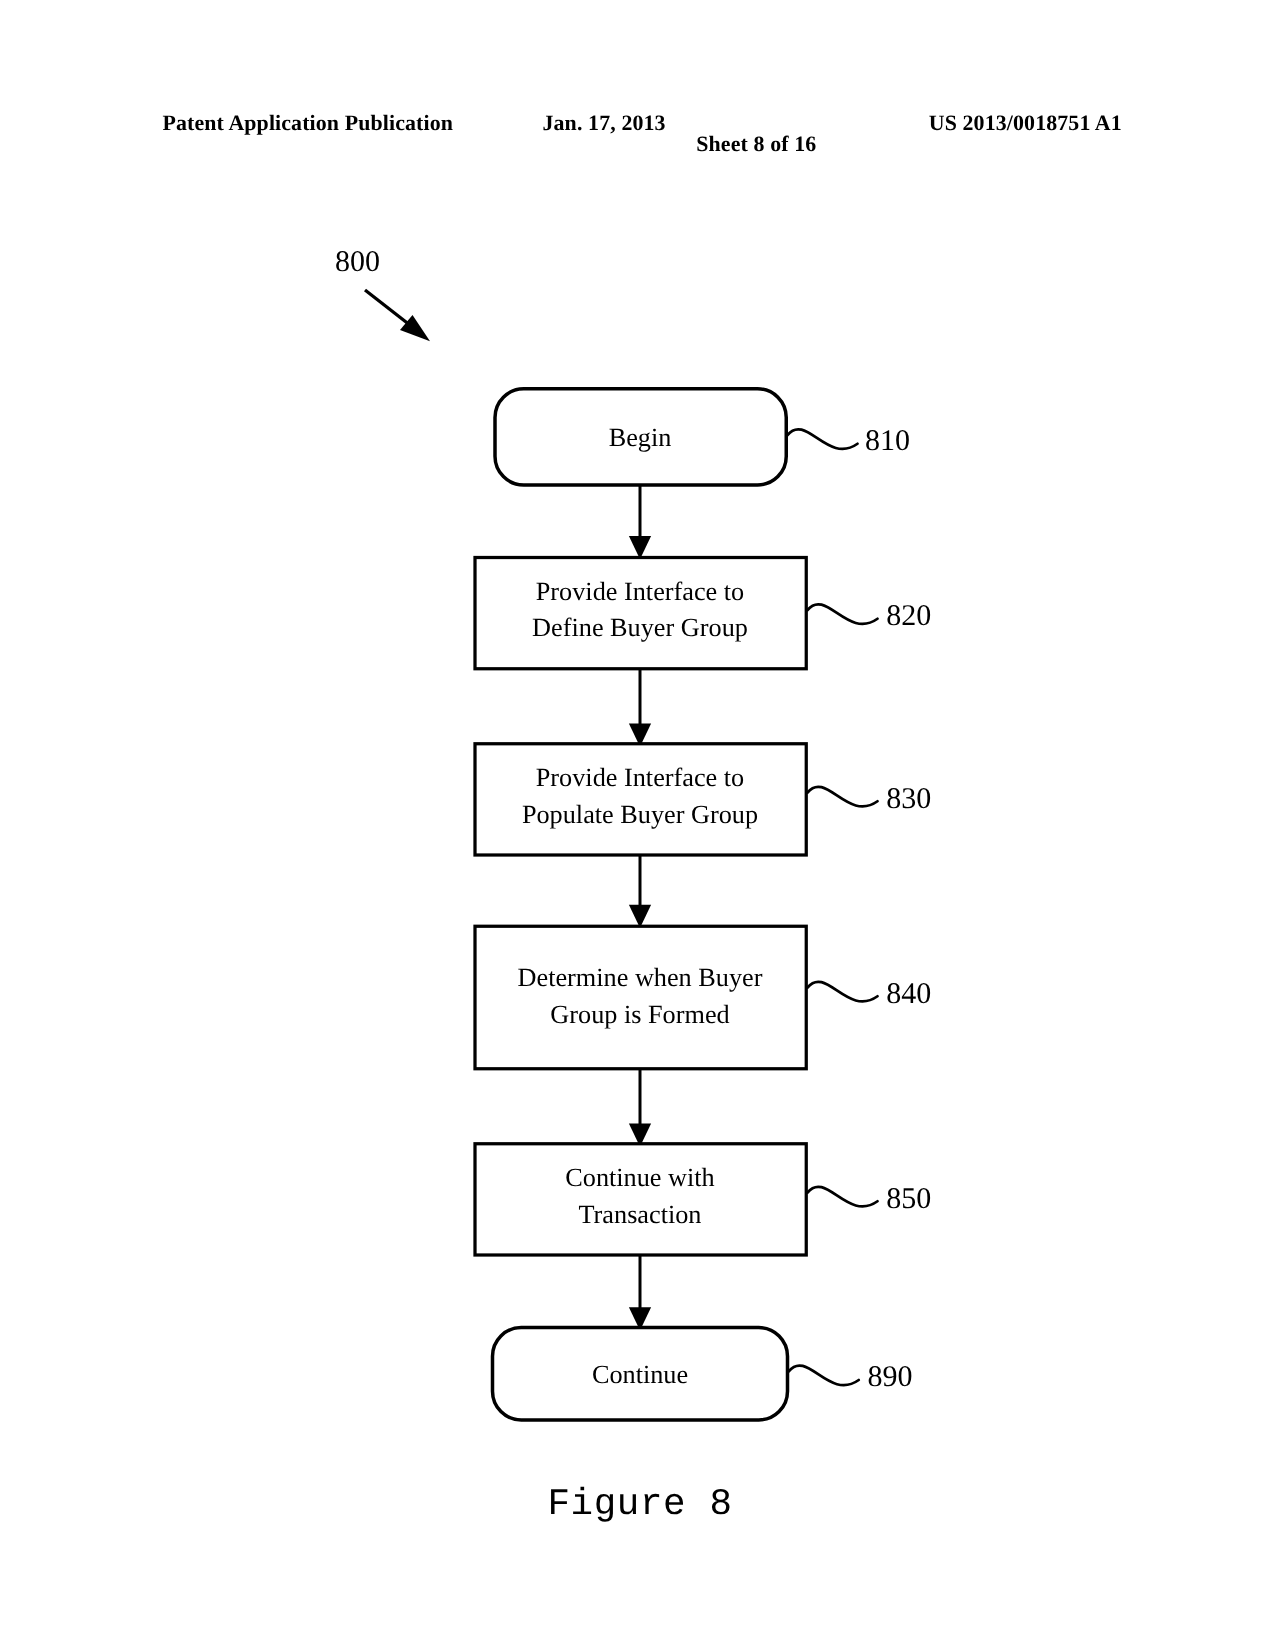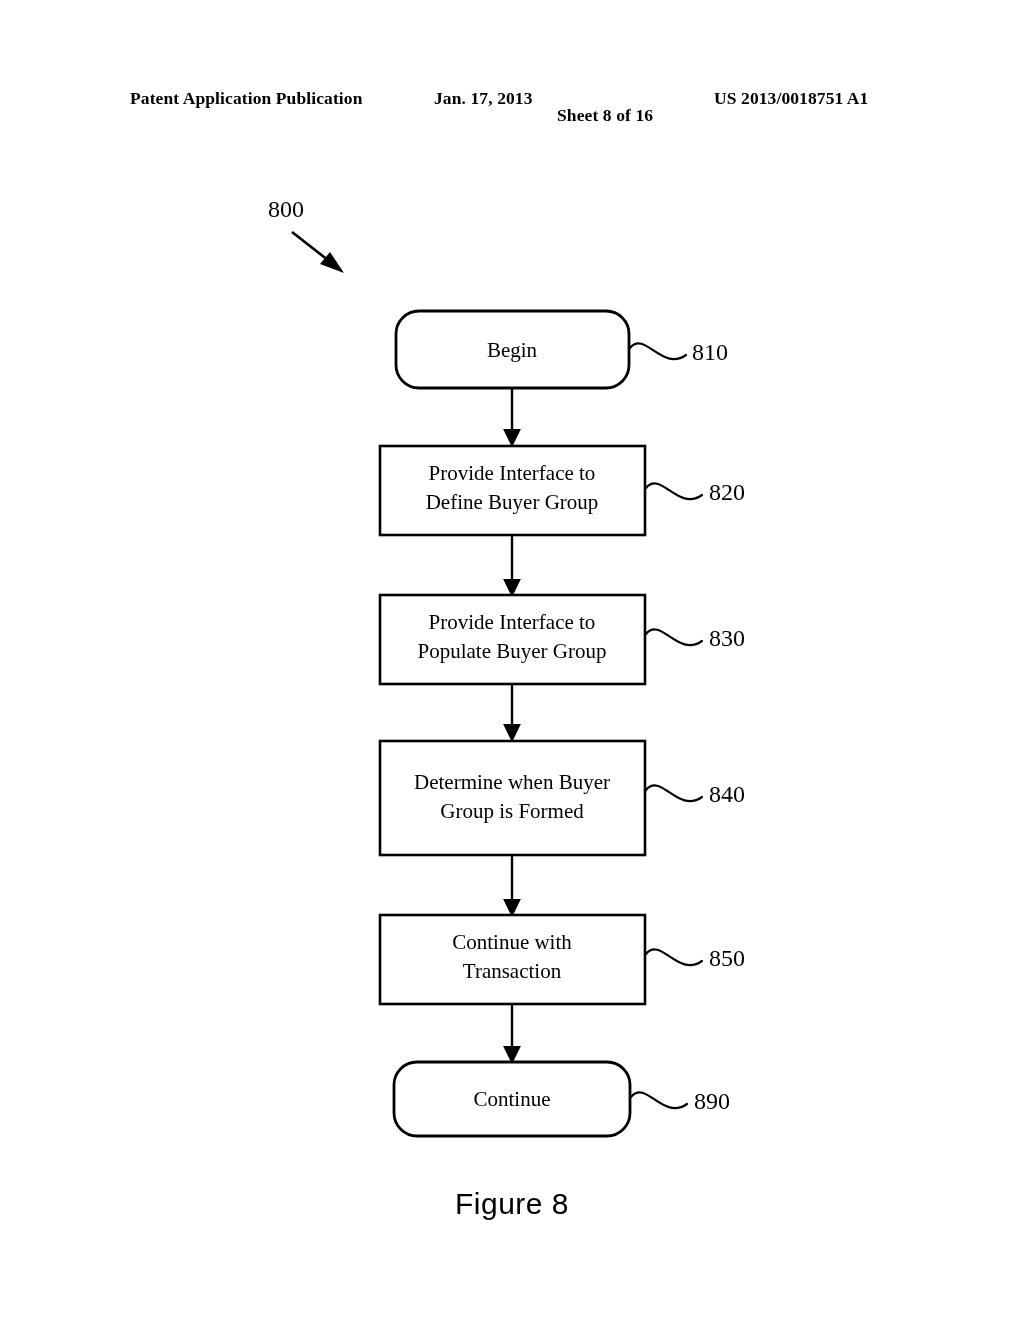--- a/index.html
+++ b/index.html
@@ -29,21 +29,21 @@
     justify-content: flex-start;
     font-family: "Liberation Serif", "DejaVu Serif", serif;
     font-weight: bold;
     font-size: 17.5px;
     letter-spacing: 0.1px;
     white-space: nowrap;
   }
   .hdr-pub   { position: absolute; left: 130px; }
   .hdr-date  { position: absolute; left: 434px; }
   .hdr-sheet { position: absolute; left: 557px; margin-top: 17px; }
-  .hdr-num   { position: absolute; left: 714px; }
+  .hdr-num   { position: absolute; left: 743px; }
 
   
   #figure-canvas {
     position: absolute;
     left: 0;
     top: 0;
     width: 1024px;
     height: 1320px;
   }
 
@@ -89,21 +89,21 @@
     fill: none;
   }
 
   
   .figure-caption {
     position: absolute;
     left: 0;
     top: 1187px;
     width: 1024px;
     text-align: center;
-    font-family: Liberation Sans, sans-serif;
+    font-family: Liberation Mono, monospace;
     font-size: 30px;
     letter-spacing: 0.5px;
     color: #000000;
   }
 </style>
 </head>
 <body>
 
 <div class="page-header">
   <span class="hdr-pub">Patent Application Publication</span>

